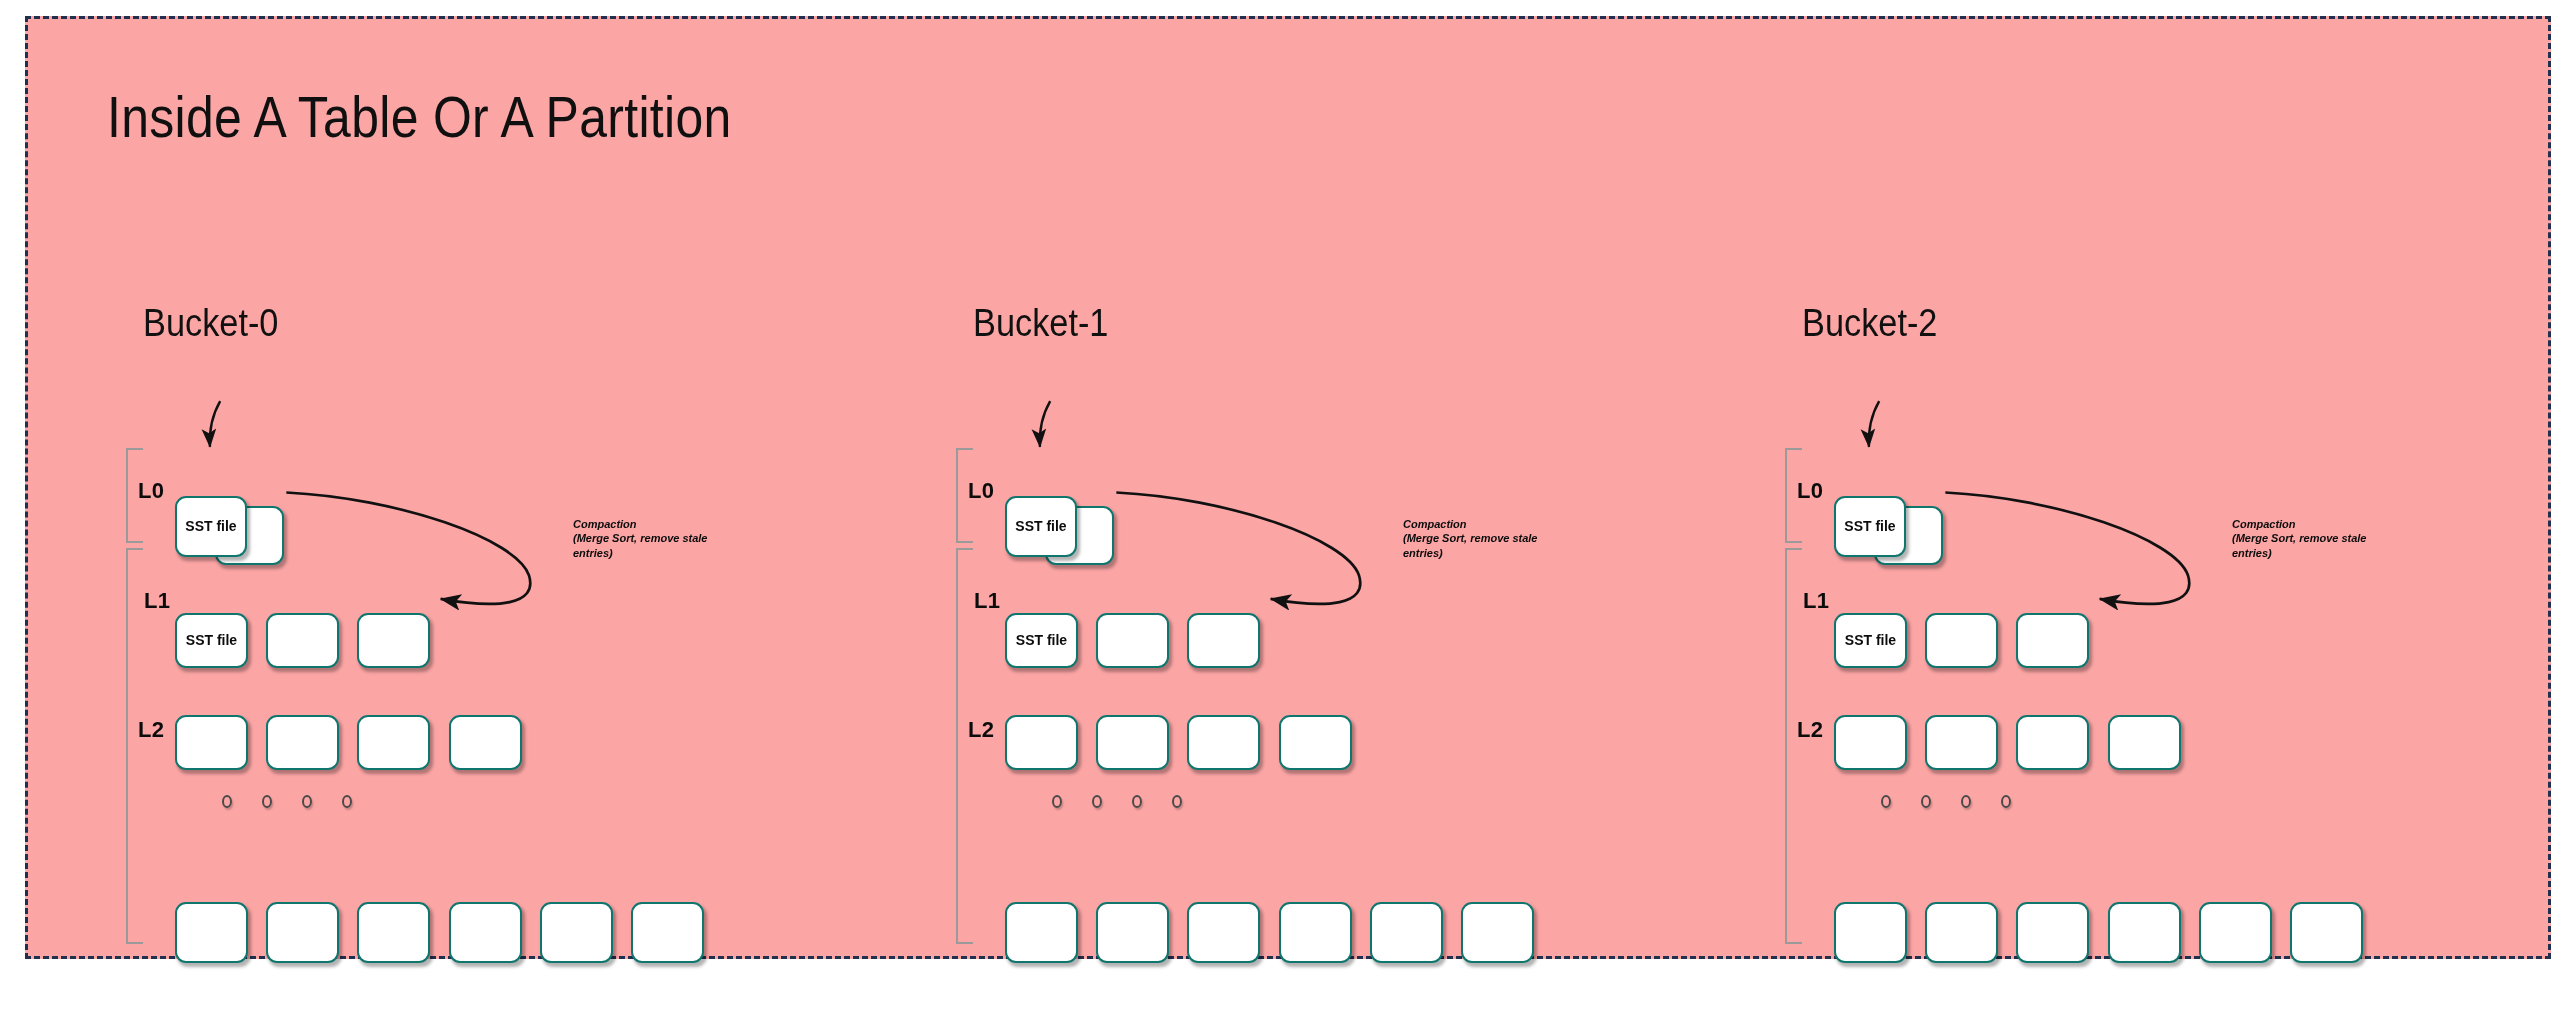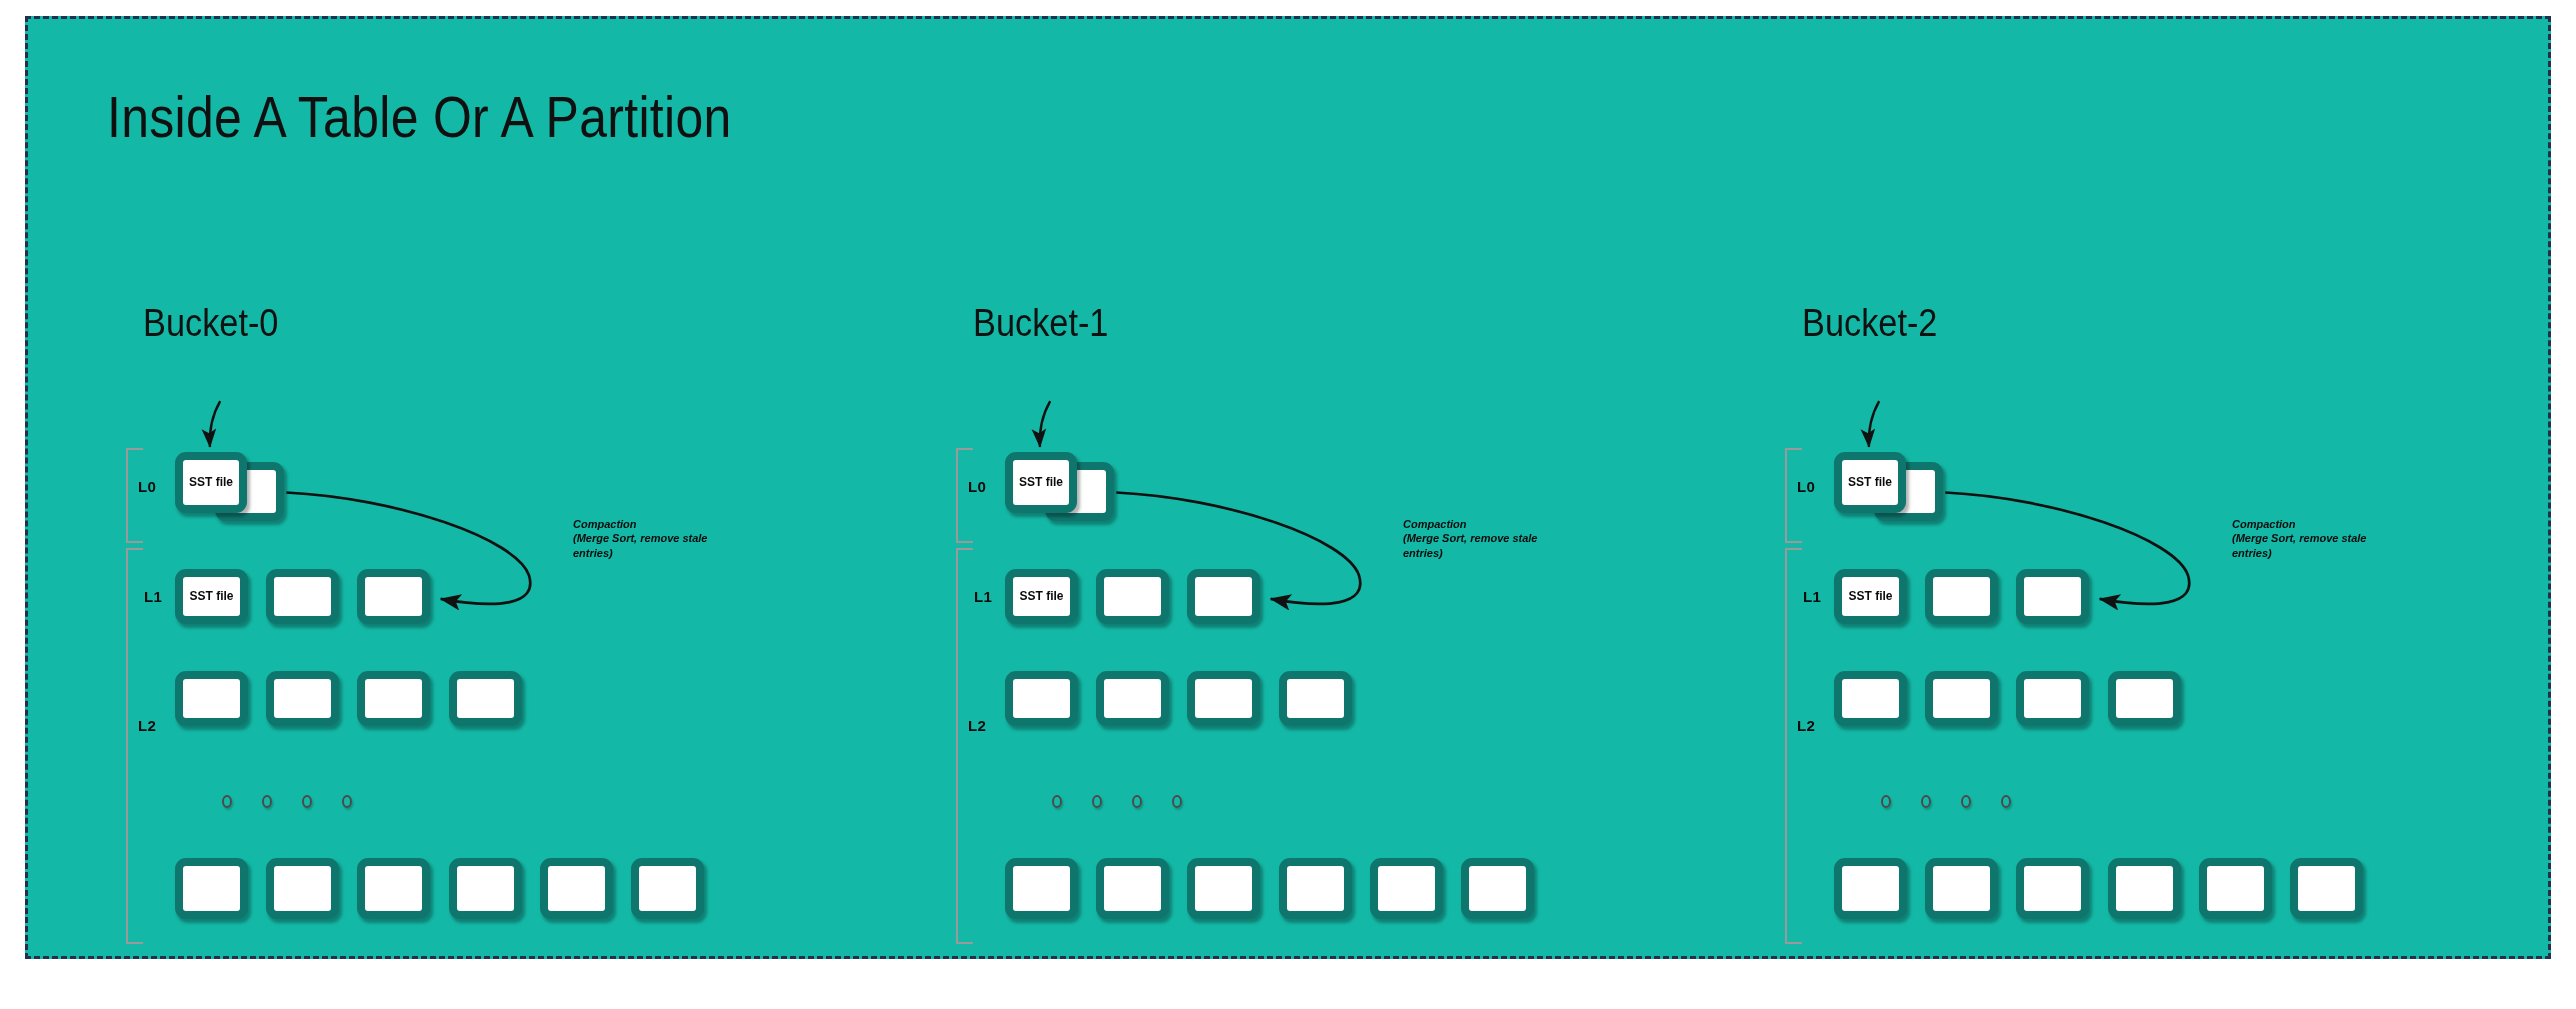--- a/index.html
+++ b/index.html
@@ -17,21 +17,21 @@
 
   
   #slide-frame {
     position: absolute;
     left: 25px;
     top: 15.8px;
     width: 2526px;
     height: 943px;
     border: 3.9px dashed #22304f;
     box-sizing: border-box;
-    background: #14b8a6;
+    background: #fca5a5;
   }
 
   
   #page-title {
     position: absolute;
     left: 79px;
     top: 69px;
     font-size: 58px;
     font-weight: 400;
     color: #101010;
@@ -71,45 +71,46 @@
     border-top: 2px solid #9a9a9a;
     border-bottom: 2px solid #9a9a9a;
     box-sizing: border-box;
     width: 17.3px;
   }
   .bracket-l0 { left: 98px; top: 429px; height: 95px; }
   .bracket-rest { left: 98px; top: 529px; height: 396px; }
 
   .level-label {
     position: absolute;
-    font-size: 15px;
+    font-size: 22px;
     font-weight: bold;
     color: #0c0c0c;
     letter-spacing: 0.3px;
     font-family: "Liberation Sans", sans-serif;
   }
   .lab-l0 { left: 110px; top: 459px; }
   .lab-l1 { left: 116px; top: 569px; }
   .lab-l2 { left: 110px; top: 668px; margin-top: 30px; }
 
   
   .sst {
     position: absolute;
     box-sizing: border-box;
     background: #ffffff;
-    border: 8px solid #0f766e;
+    border: 2px solid #0f766e;
     border-radius: 10.2px;
     box-shadow: 2.4px 3.2px 3.2px rgba(0,0,0,0.30);
     display: flex;
     align-items: center;
     justify-content: center;
-    font-size: 12px;
+    font-size: 14px;
     font-weight: bold;
     color: #0c0c0c;
     font-family: "Liberation Sans", sans-serif;
+    margin-top: 44px;
   }
 
   
   .l0-back  { left: 187px; top: 443px; width: 69px; height: 59px; z-index: 1; border-radius: 11px; }
   .l0-front { left: 147px; top: 433px; width: 72px; height: 61px; z-index: 2; border-radius: 11px; }
 
   
   .l1-row .sst { top: 550px; width: 73px; height: 55px; border-radius: 11px; }
   .l1-0 { left: 147px; }
   .l1-1 { left: 238px; }

